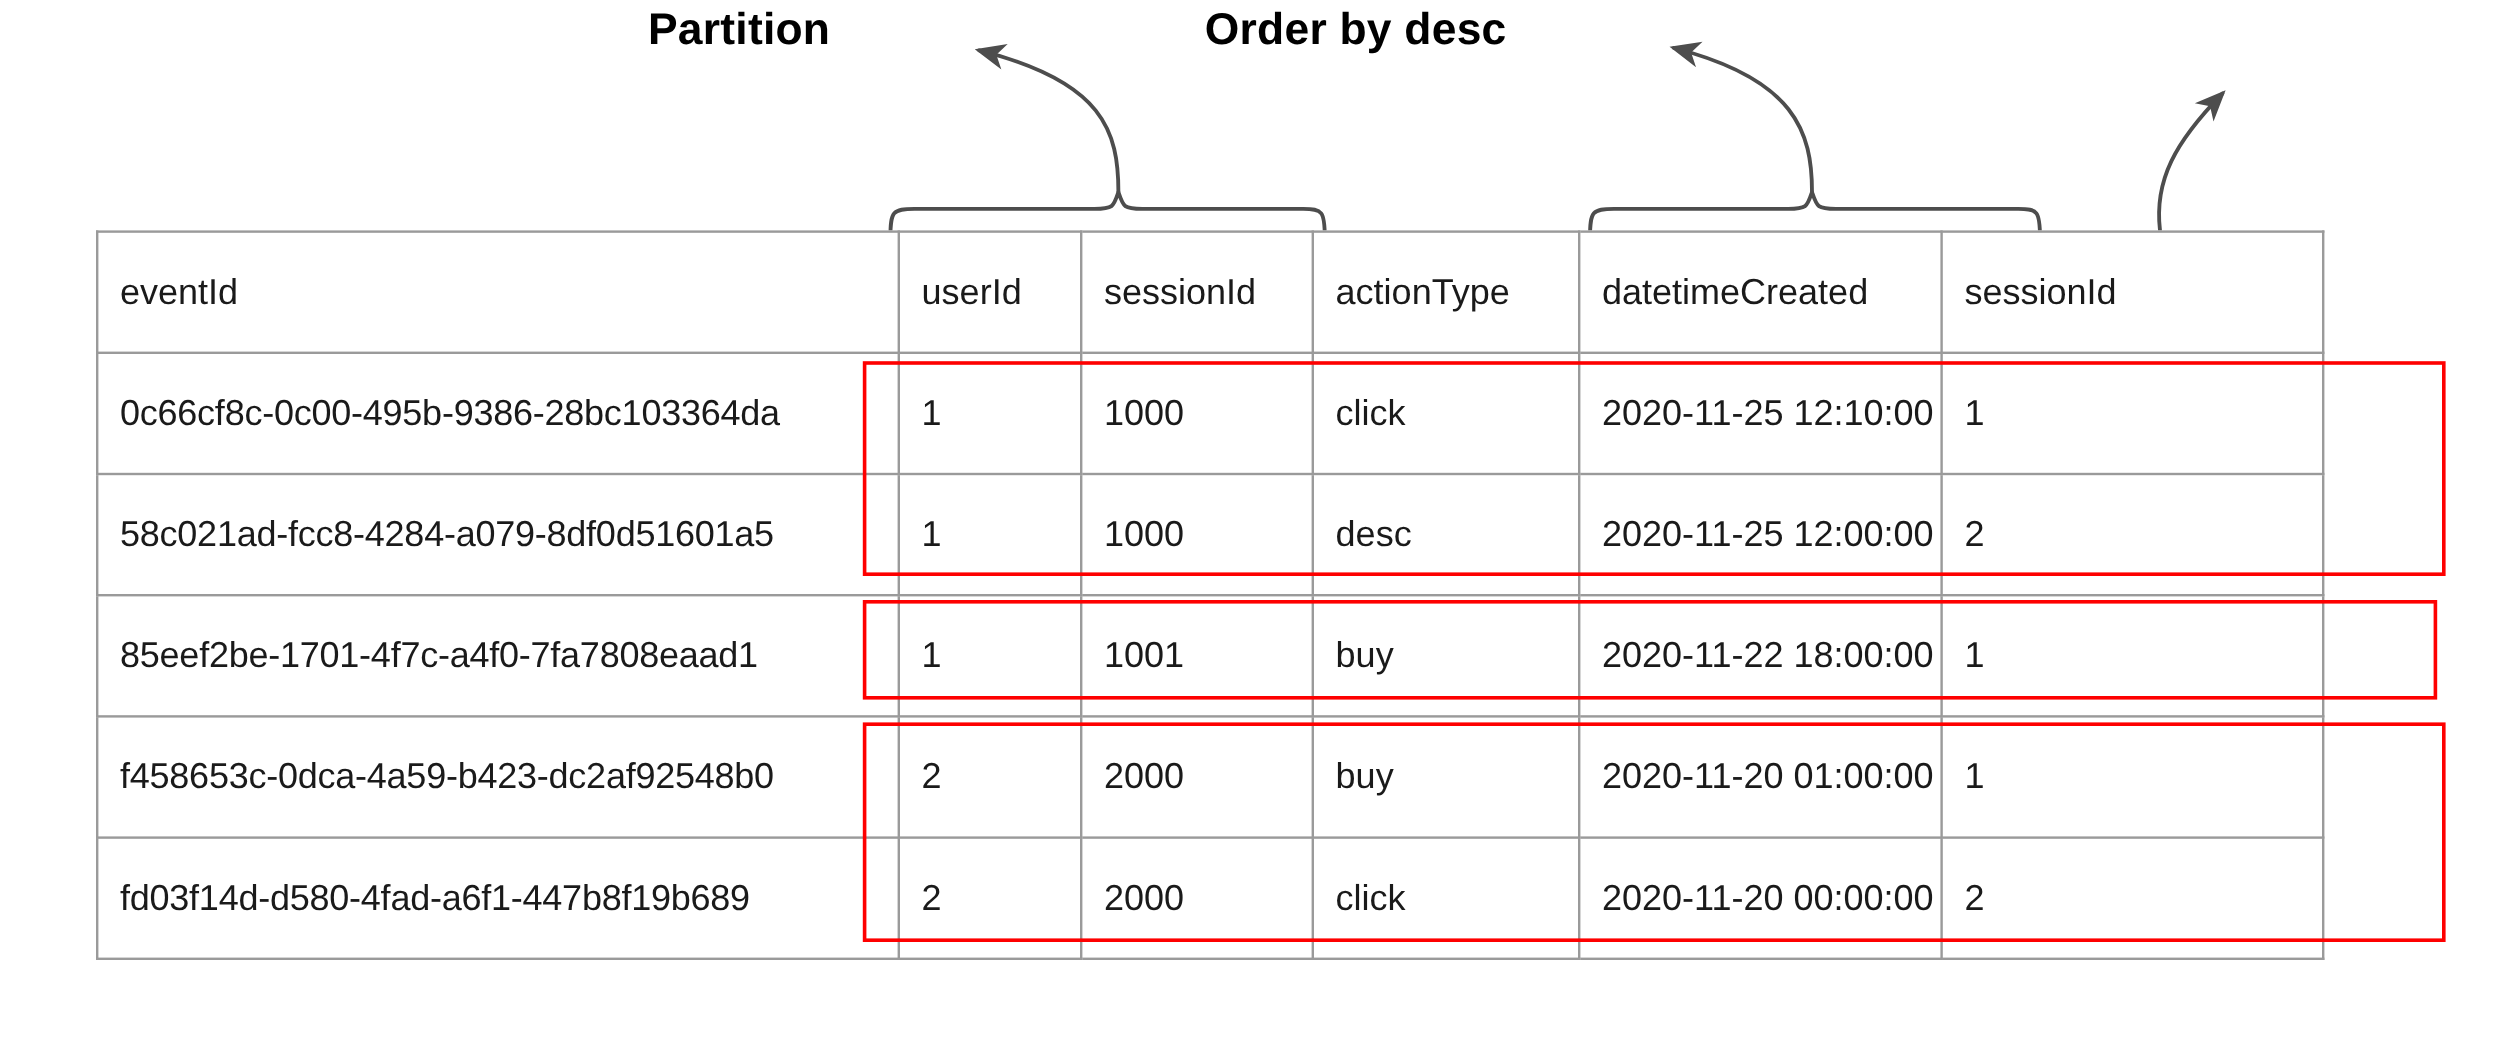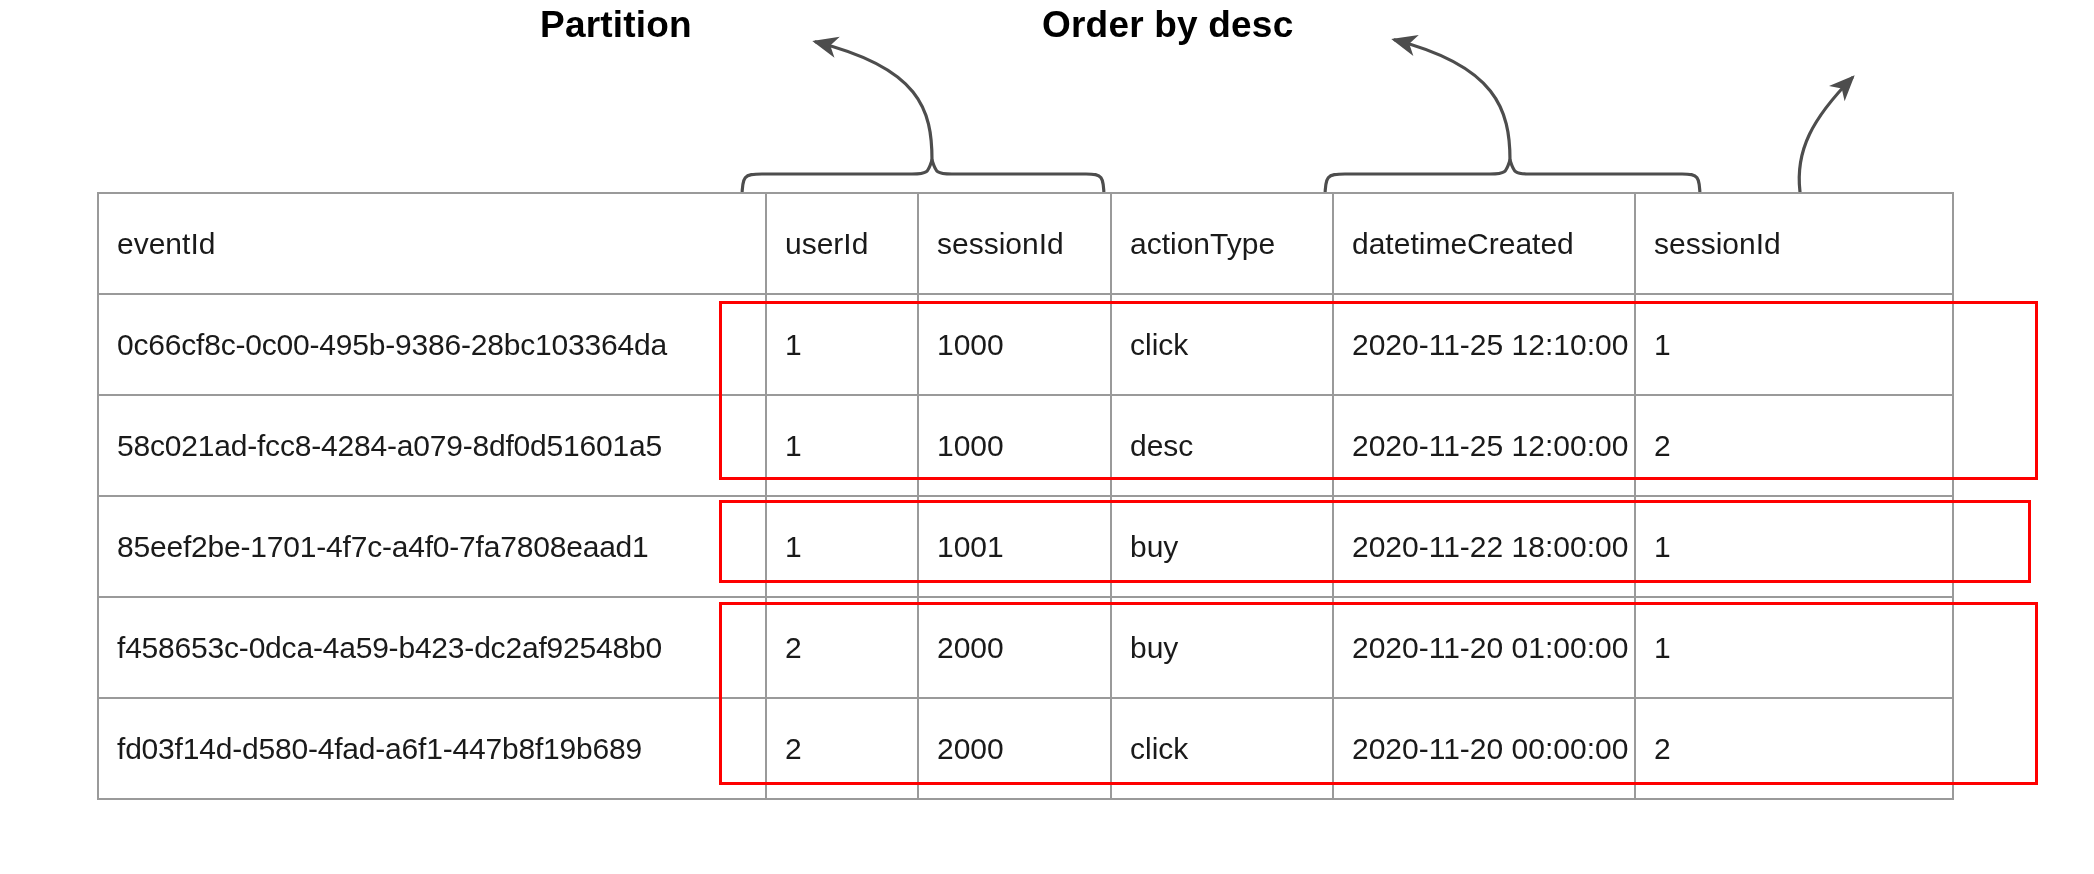--- a/index.html
+++ b/index.html
@@ -28,40 +28,39 @@
     position: absolute;
     font-family: "Liberation Sans", sans-serif;
     font-weight: bold;
     font-size: 37px;
     letter-spacing: 0.2px;
     color: #000000;
     white-space: nowrap;
     line-height: 1;
   }
   #label-partition   { left: 540px;  top: 6px; }
-  #label-orderby     { left: 1042px; top: 6px; }
+  #label-orderby     { left: 1004px; top: 6px; }
   #label-rownumber   { left: 1595px; top: 4px; }
 
   
   #overlay {
     position: absolute;
     left: 0; top: 0;
     width: 2094px;
     height: 874px;
     pointer-events: none;
   }
 
   
   #tbl-wrap {
     position: absolute;
     left: 80px;
     top: 192px;
     width: 1625px;
     height: 597px;
-    margin-left: 17px;
   }
   table.grid {
     border-collapse: collapse;
     table-layout: fixed;
     width: 1855px;
     height: 597px;
     background: #ffffff;
   }
   table.grid th,
   table.grid td {

